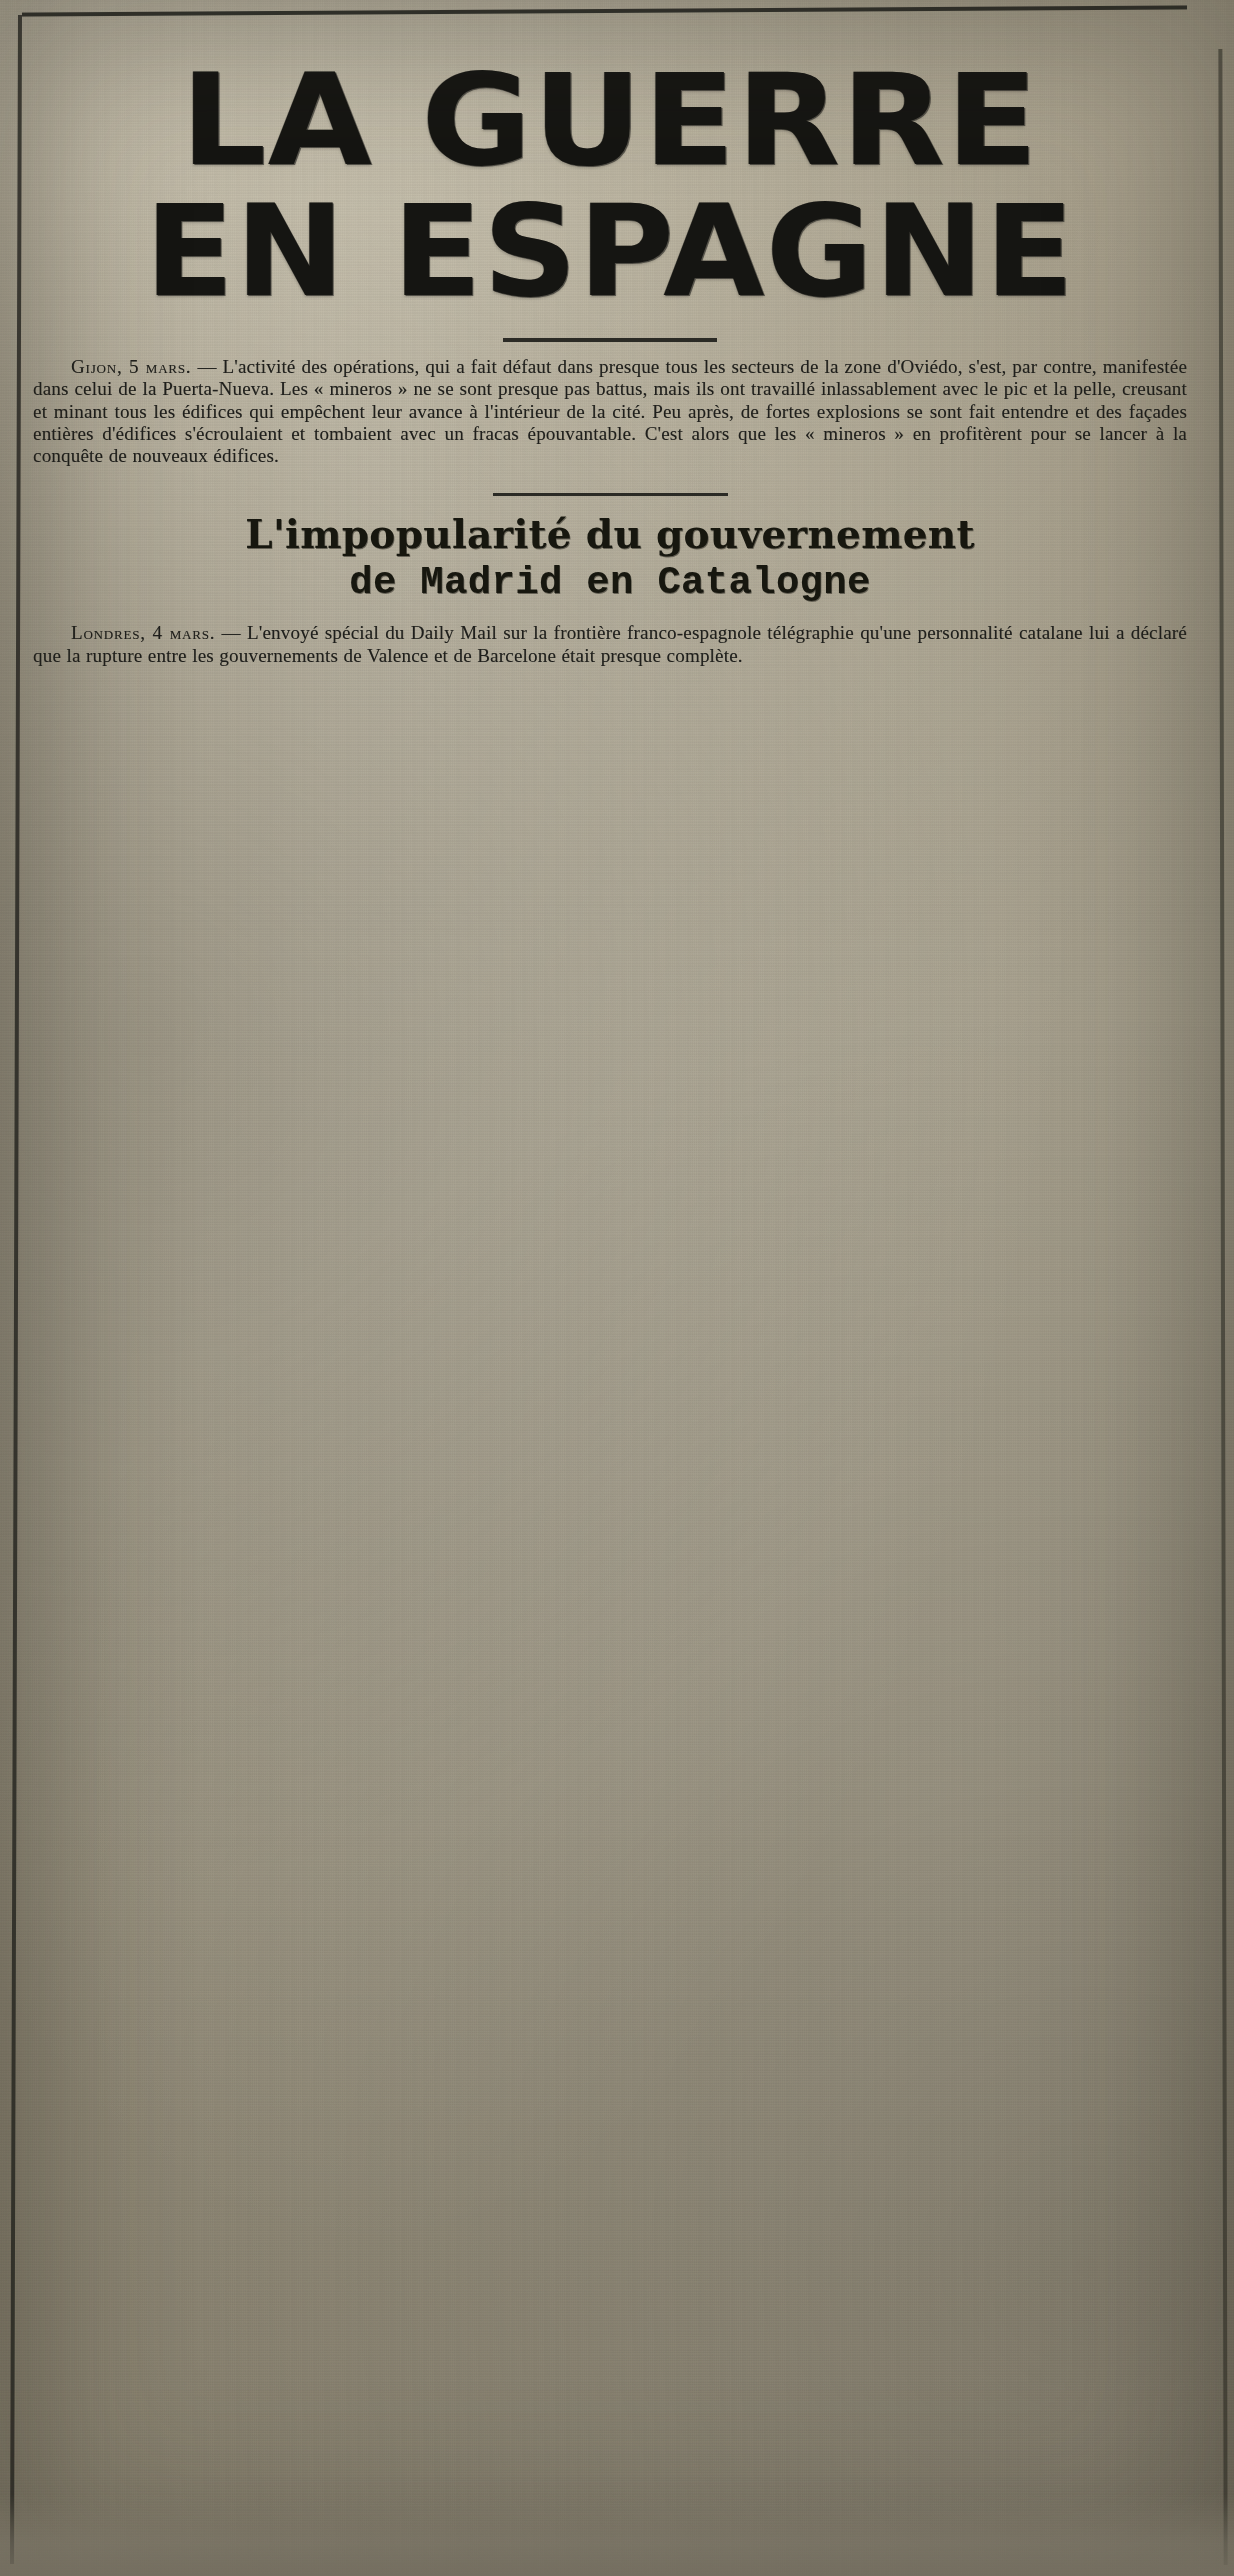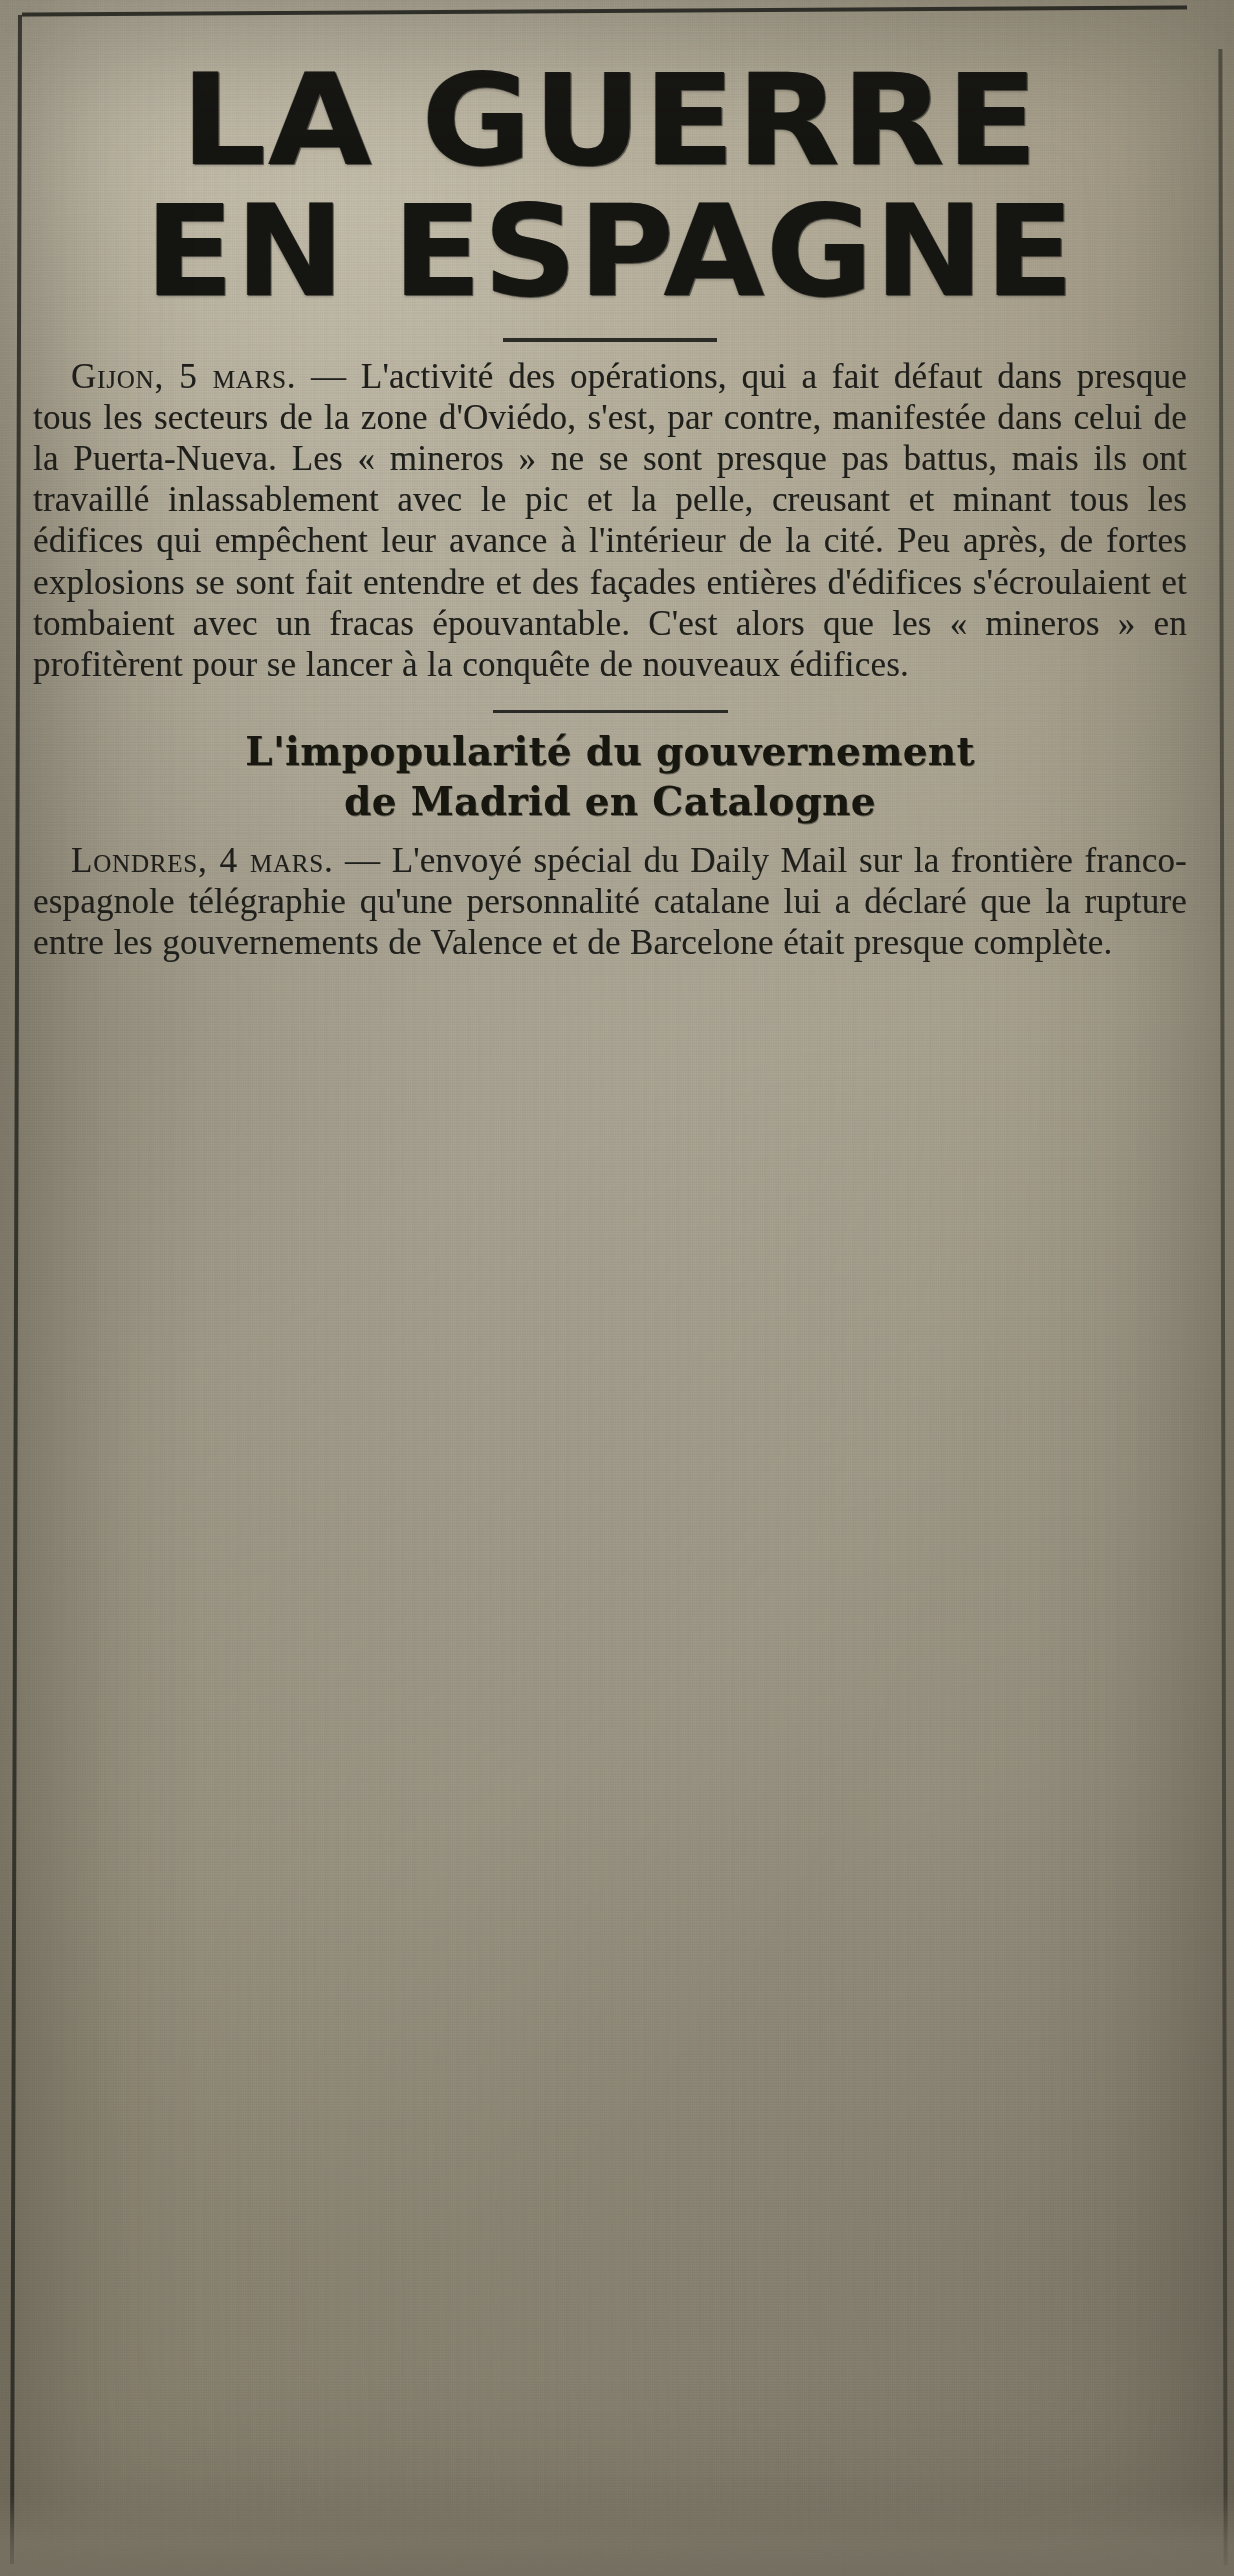--- a/index.html
+++ b/index.html
@@ -113,21 +113,21 @@
     margin: 25px auto 14.2px auto;
     opacity: 0.9;
     filter: blur(0.2px);
   }
   .divider-short { width: 214px; }
   .divider-mid   { width: 235px; }
 
   
   .article {
     color: #1f1f1c;
-    font-size: 35px;
+    font-size: 19px;
     line-height: 1.175;
     text-align: justify;
     letter-spacing: 0.2px;
     word-spacing: 0.5px;
     text-shadow: 0.3px 0.3px 0 rgba(35,33,27,0.35);
   }
   .article p {
     margin: 0;
     text-indent: 38px;
   }
@@ -143,21 +143,21 @@
     text-align: center;
     font-family: "DejaVu Serif", serif;
     font-weight: 700;
     color: #17170f;
     font-size: 39px;
     line-height: 1.26;
     letter-spacing: 0.3px;
     text-shadow: 0.7px 0.7px 0 rgba(25,24,18,0.5);
     margin-top: 2px;
   }
-  .subhead .l2 { display: block; }
+  .subhead .l2 { display: block; font-family: Liberation Mono, monospace; }
 
   .gap-sm { height: 14.2px; }
 
   
   .fade-bottom {
     position: absolute;
     left: 0;
     right: 0;
     bottom: 0;
     height: 82px;

